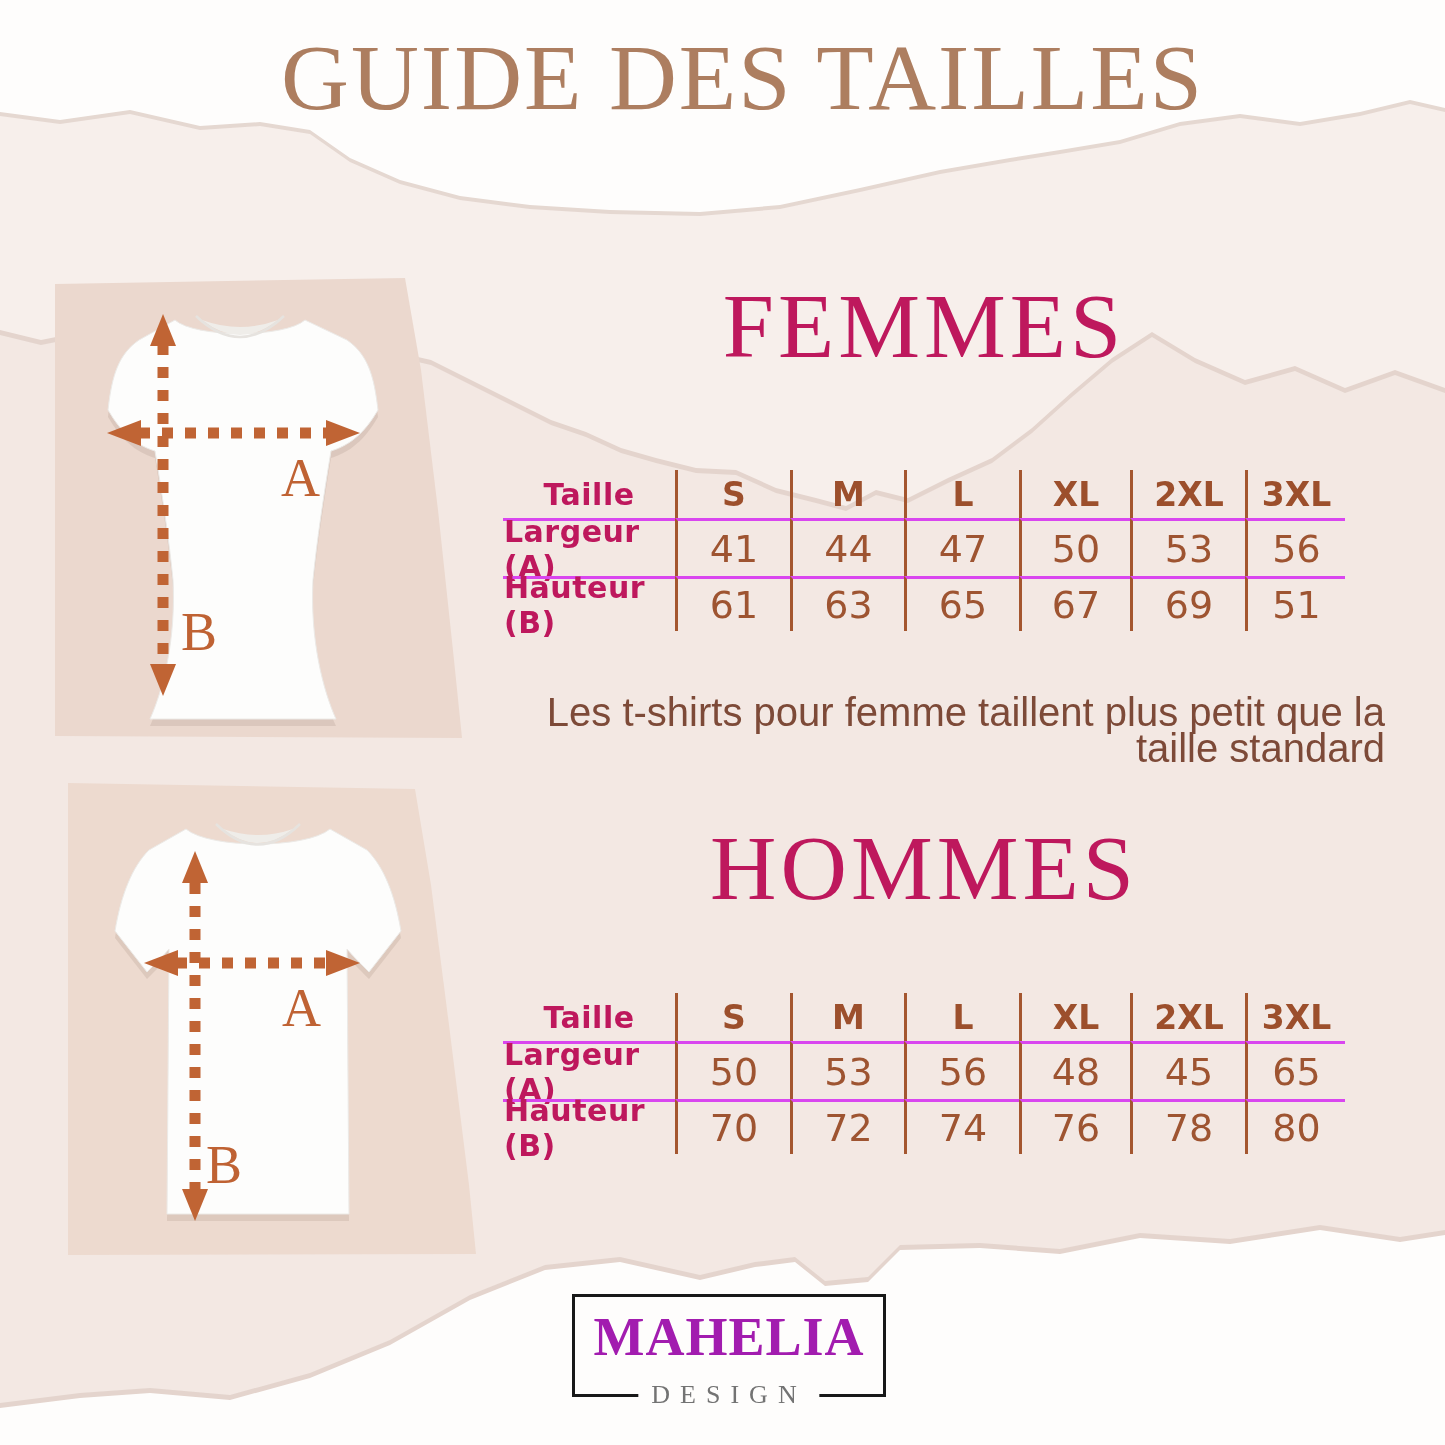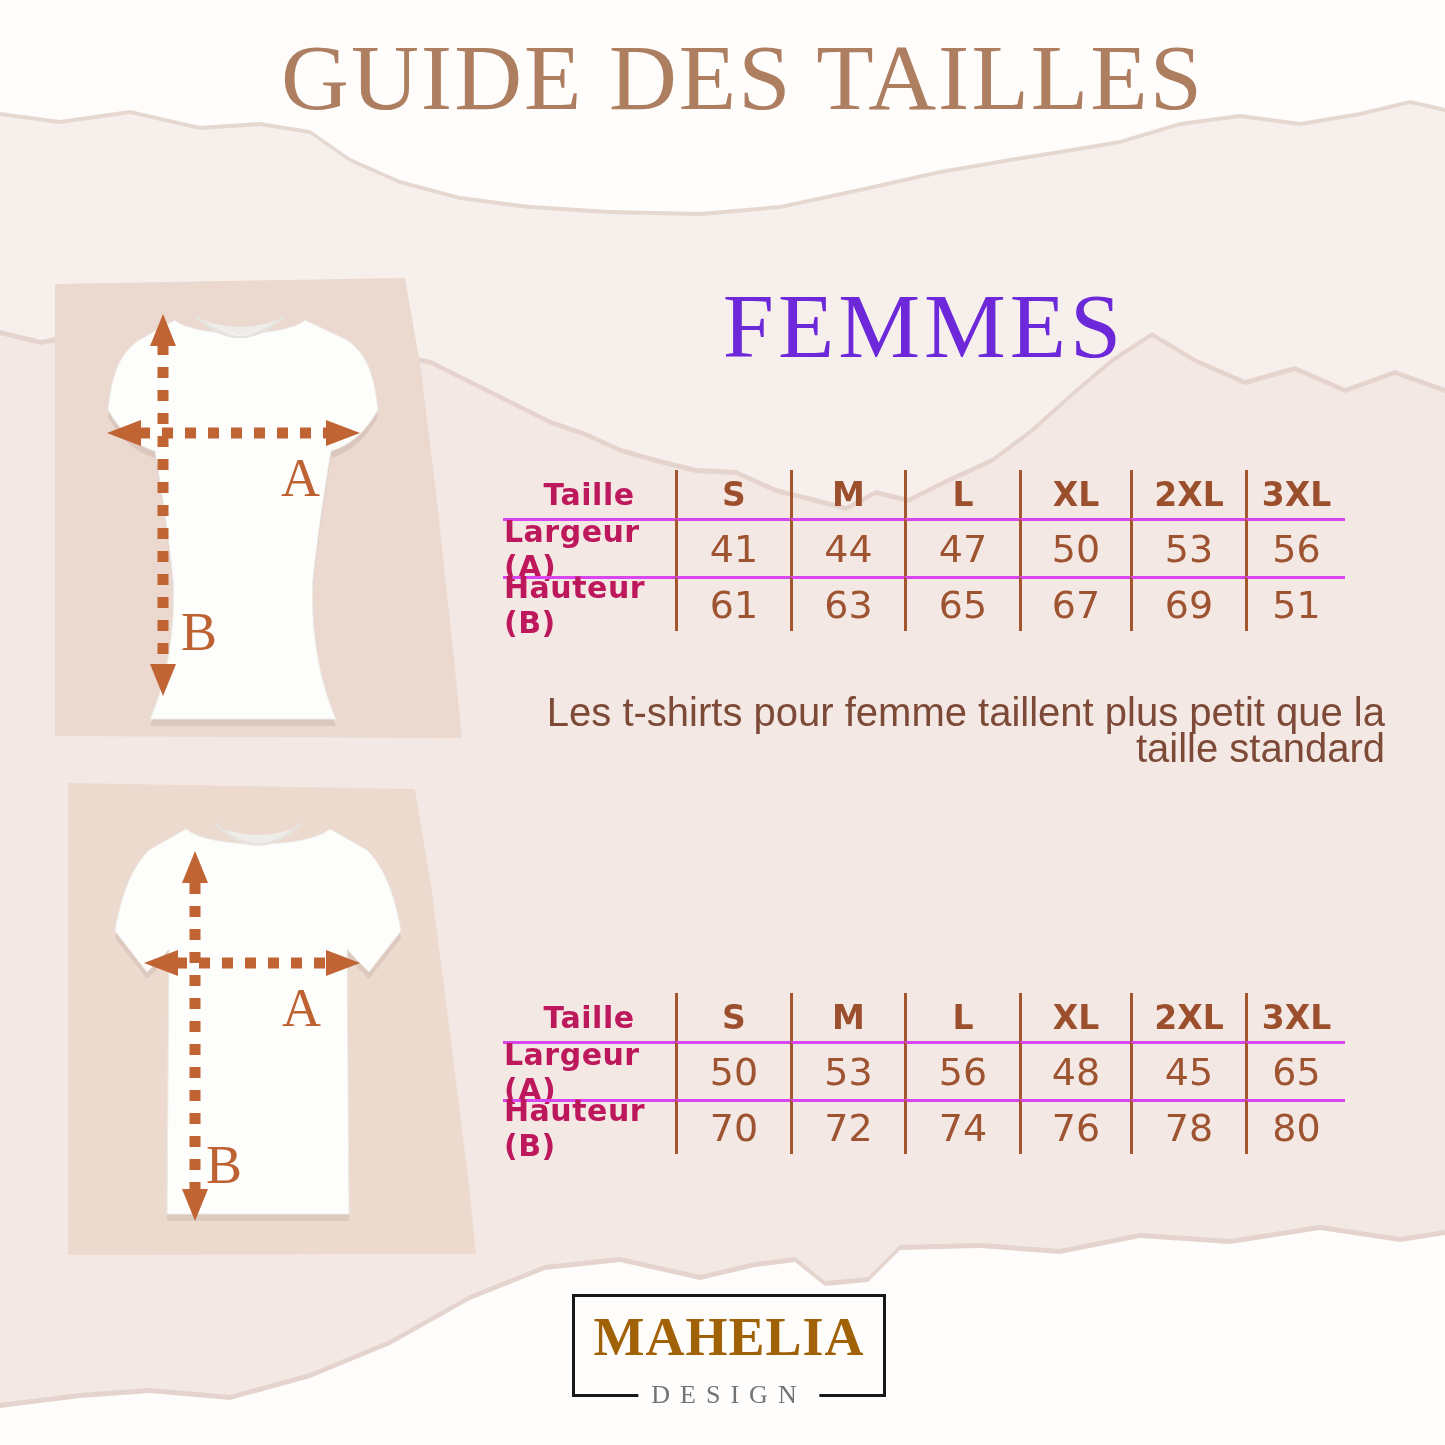--- a/index.html
+++ b/index.html
@@ -13,21 +13,21 @@
   
   .title{
     left:0;top:30px;width:1445px;padding-left:40px;box-sizing:border-box;
     text-align:center;font-family:"Liberation Serif",serif;
     font-size:94px;line-height:1;letter-spacing:2px;color:#ad7e60;
     font-weight:400;white-space:nowrap;
   }
   .section-heading{
     left:503px;width:842px;text-align:center;
     font-family:"Liberation Serif",serif;font-size:92px;line-height:1;
-    letter-spacing:4px;color:#6d28d9;font-weight:400;
+    letter-spacing:4px;color:#be185d;font-weight:400;
   }
   #heading-femmes{top:280px;}
   #heading-hommes{top:822px;}
 
   
   .stable{
     left:503px;display:grid;
     grid-template-columns:172px 115px 114px 115px 111px 115px 100px;
     grid-template-rows:48px 58px 55px;
   }
@@ -57,21 +57,21 @@
   }
 
   
   .logo{
     left:572px;top:1294px;width:314px;height:103px;box-sizing:border-box;
     border:3px solid #181818;text-align:center;
   }
   .logo-name{
     display:block;margin-top:13px;
     font-family:"Liberation Serif",serif;font-size:54px;line-height:1;
-    letter-spacing:1px;color:#a16207;font-weight:600;
+    letter-spacing:1px;color:#a21caf;font-weight:600;
   }
   .logo-sub{
     position:absolute;left:50%;bottom:-14px;transform:translateX(-50%);
     background:#fefdfc;padding:0 13px;white-space:nowrap;
     font-family:"Liberation Serif",serif;font-size:26px;line-height:26px;
     letter-spacing:10px;color:#737373;
   }
 
   .measure-letter{
     font-family:"Liberation Serif",serif;font-size:54px;fill:#bf6233;
@@ -161,20 +161,21 @@
     <div class="num">61</div>
     <div class="num">63</div>
     <div class="num">65</div>
     <div class="num">67</div>
     <div class="num">69</div>
     <div class="num">51</div>
   </div>
 
   <div class="abs note">Les t-shirts pour femme taillent plus petit que la taille standard</div>
 
+  <div class="abs section-heading" id="heading-hommes">HOMMES</div>
 
   <div class="abs stable" id="table-hommes">
     <div class="th-label">Taille</div>
     <div class="th-size">S</div>
     <div class="th-size">M</div>
     <div class="th-size">L</div>
     <div class="th-size">XL</div>
     <div class="th-size">2XL</div>
     <div class="th-size">3XL</div>
     <div class="rowlabel">Largeur (A)</div>

